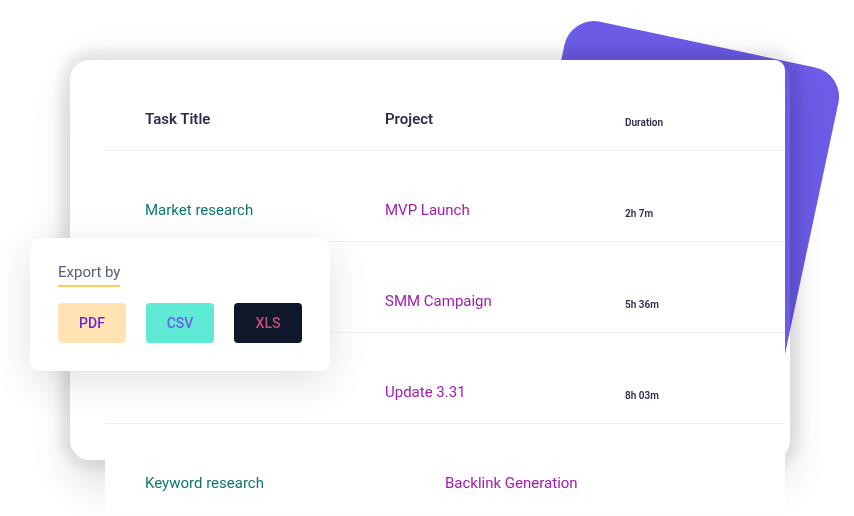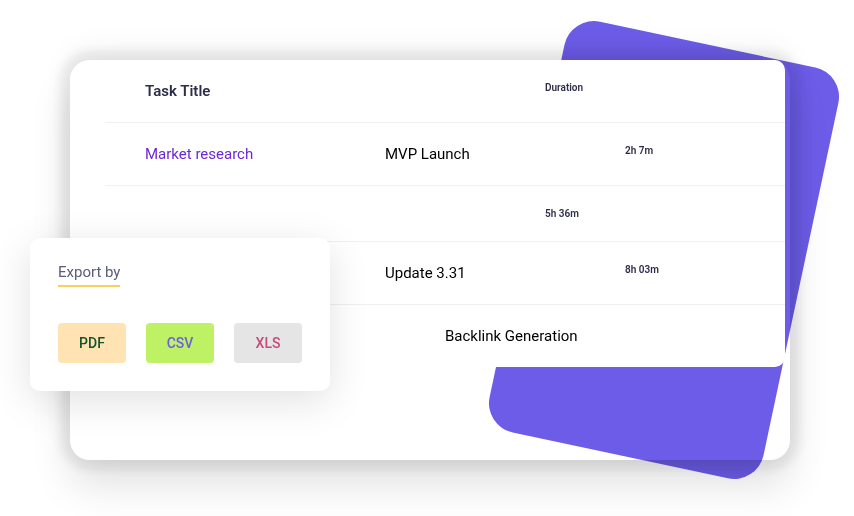--- a/index.html
+++ b/index.html
@@ -48,40 +48,41 @@
       top: 60px;
       left: 105px;
       width: 680px;
       background: #ffffff;
       border-radius: 10px;
       z-index: 3;
       padding: 0;
     }
     .table-row {
       display: flex;
-      align-items: flex-start;
+      align-items: flex-end;
       padding: 22px 40px;
       border-bottom: 1px solid #eef0f4;
+      margin-top: 28px;
     }
     .table-row:last-child {
       border-bottom: none;
     }
     .table-header {
       font-weight: 600;
       color: #2d2d4a;
       font-size: 15px;
     }
     .table-row .col-title {
       flex: 1.2;
-      color: #6d28d9;
+      color: #0f766e;
       font-size: 15px;
     }
     .table-row .col-project {
       flex: 1.2;
-      color: #000000;
+      color: #a21caf;
       font-size: 15px;
     }
     .table-row .col-duration {
       flex: 0.6;
       color: #2d2d4a;
       font-weight: 600;
       font-size: 10px;
     }
     .table-header .col-title,
     .table-header .col-project,
@@ -99,69 +100,71 @@
       box-shadow: 0 10px 40px rgba(0,0,0,0.12);
       z-index: 4;
       padding: 24px 28px 28px 28px;
     }
     .export-title {
       color: #5a5d78;
       font-size: 15px;
       display: inline-block;
       padding-bottom: 4px;
       border-bottom: 2px solid #ffcf5c;
-      margin-bottom: 36px;
+      margin-bottom: 16px;
     }
     .export-buttons {
       display: flex;
       gap: 20px;
     }
     .export-btn {
       flex: 1;
       text-align: center;
       padding: 12px 0;
       border-radius: 4px;
       font-size: 14px;
       font-weight: 500;
       cursor: pointer;
       border: none;
       font-family: inherit;
     }
     .btn-pdf {
       background: #ffe3b3;
-      color: #14532d;
+      color: #6d28d9;
     }
     .btn-csv {
-      background: #bef264;
+      background: #5eead4;
       color: #6c5ce7;
     }
     .btn-xls {
-      background: #e5e5e5;
+      background: #0f172a;
       color: #c74a7a;
     }
   </style>
 </head>
 <body>
 
 <div class="stage">
   <div class="purple-shape"></div>
   <div class="shadow-halo"></div>
 
   <div class="table-card">
     <div class="table-row table-header">
       <div class="col-title">Task Title</div>
+      <div class="col-project">Project</div>
       <div class="col-duration">Duration</div>
     </div>
     <div class="table-row">
       <div class="col-title">Market research</div>
       <div class="col-project">MVP Launch</div>
       <div class="col-duration">2h 7m</div>
     </div>
     <div class="table-row">
       <div class="col-title"></div>
+      <div class="col-project">SMM Campaign</div>
       <div class="col-duration">5h 36m</div>
     </div>
     <div class="table-row">
       <div class="col-title"></div>
       <div class="col-project">Update 3.31</div>
       <div class="col-duration">8h 03m</div>
     </div>
     <div class="table-row">
       <div class="col-title">Keyword research</div>
       <div class="col-project">Backlink Generation</div>

